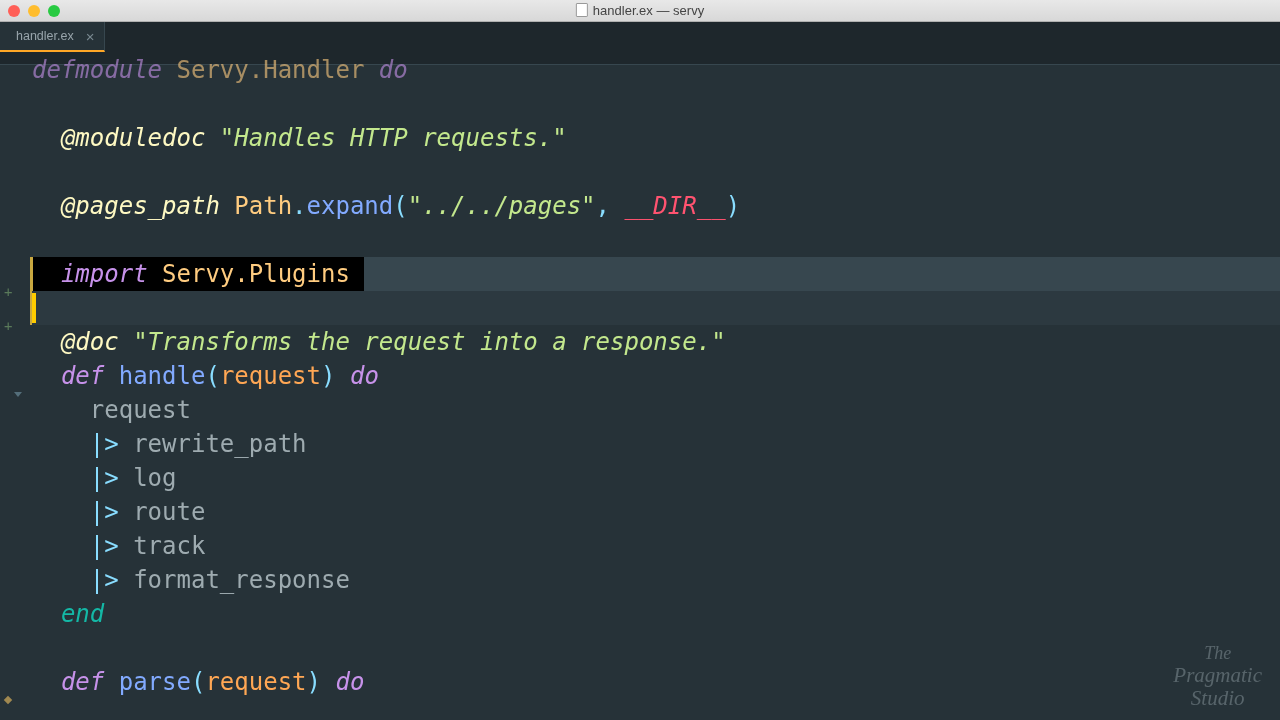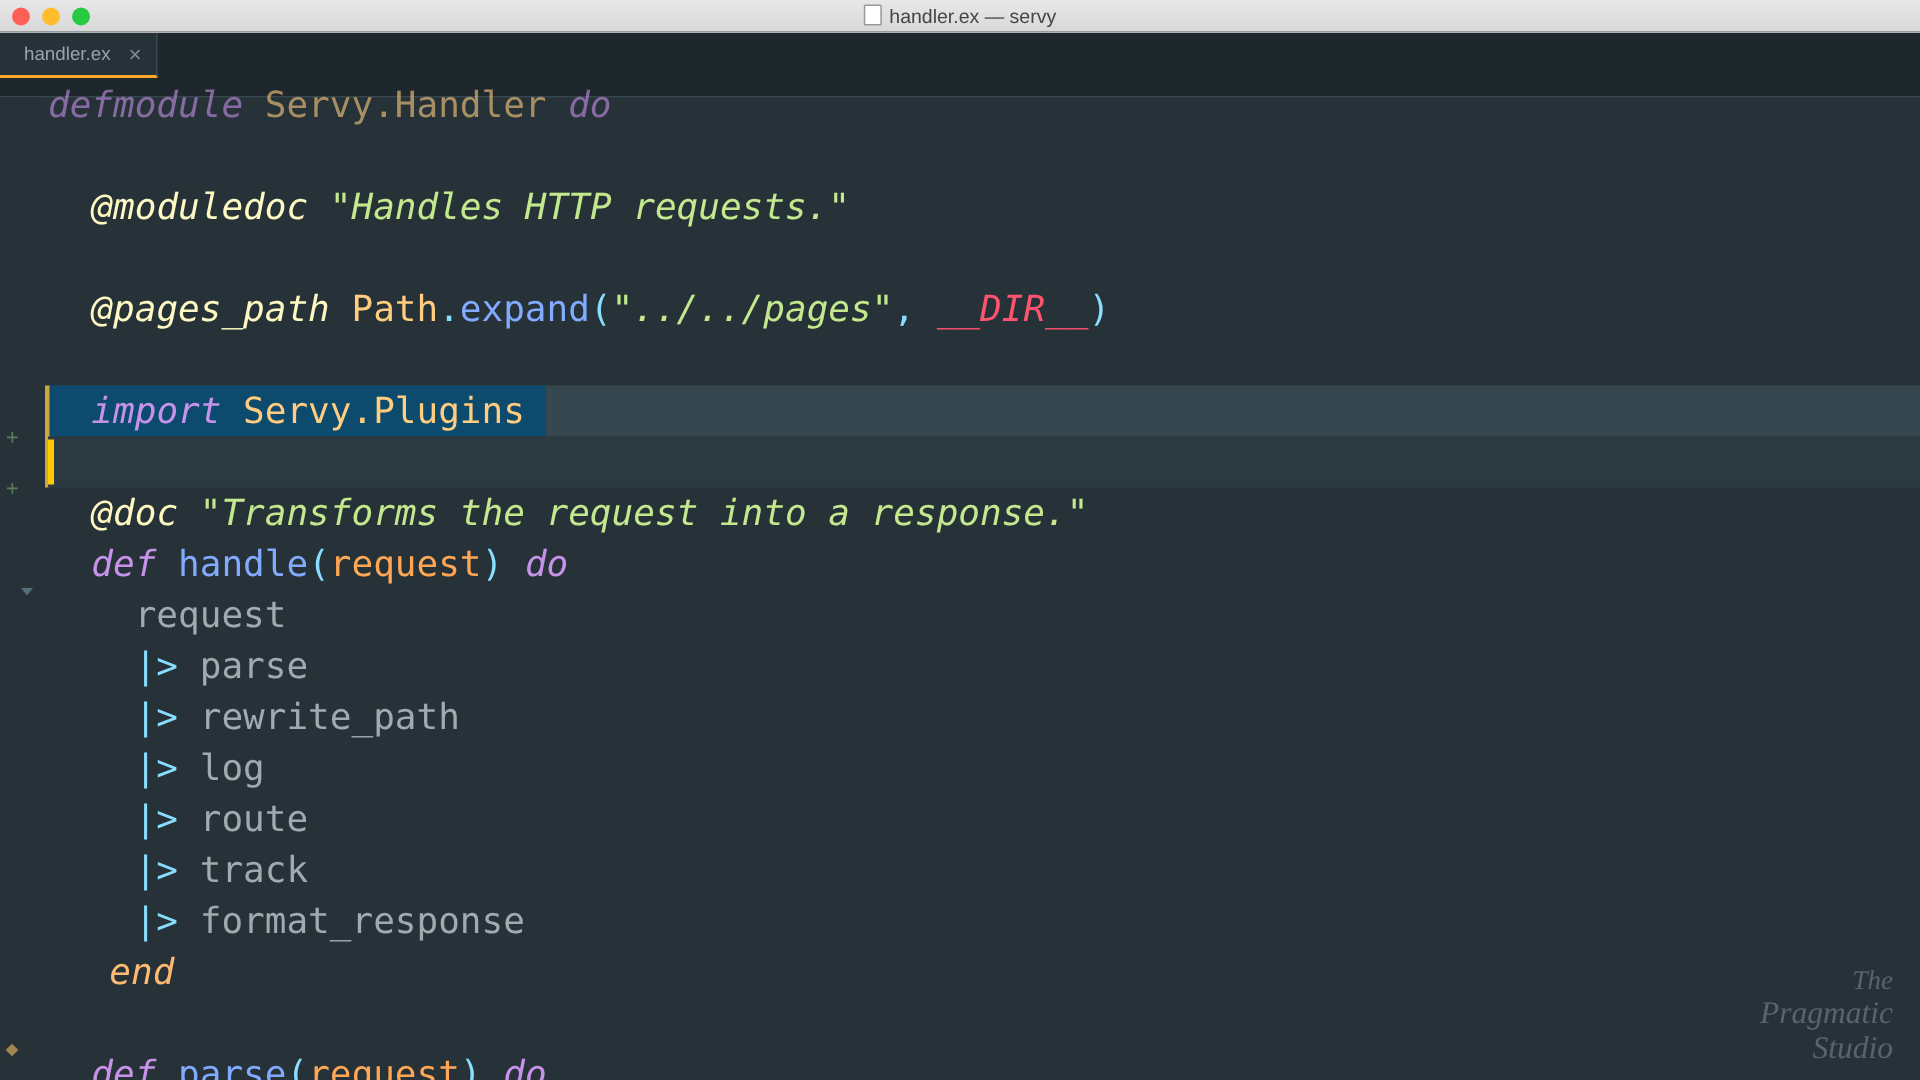--- a/index.html
+++ b/index.html
@@ -124,21 +124,21 @@
 }
 .code-line {
   height: 34px;
   white-space: pre;
   position: relative;
 }
 .highlighted {
   background: #37474f;
 }
 .hl-inner {
-  background: #0c4a6e;
+  background: #000000;
   display: inline-block;
 }
 .cursor-line {
   background: #2c3940;
 }
 .cursor {
   display: inline-block;
   width: 4px;
   height: 30px;
   background: #ffcc00;
@@ -154,27 +154,27 @@
   background: #c9a840;
 }
 .c-comment-attr { color: #fef9c3; font-style: italic; }
 .c-string { color: #c3e88d; font-style: italic; }
 .c-module { color: #ffcc80; }
 .c-func { color: #82aaff; }
 .c-punct { color: #89ddff; }
 .c-special { color: #ff5370; font-style: italic; }
 .c-keyword { color: #c792ea; font-style: italic; }
 .c-param { color: #ffa754; }
-.c-end { color: #fdba74; font-style: italic; margin-left: 12px; }
+.c-end { color: #14b8a6; font-style: italic; }
 .c-op { color: #89ddff; }
 .watermark {
   position: absolute;
   right: 18px;
   bottom: 10px;
-  text-align: right;
+  text-align: center;
   font-family: Georgia, serif;
   font-style: italic;
   color: rgba(180,195,200,0.35);
   line-height: 1.1;
 }
 .watermark div:first-child { font-size: 18px; }
 .watermark div:last-child { font-size: 21px; }
 </style>
 </head>
 <body>
@@ -236,21 +236,20 @@
     <div class="code-line"></div>
     <div class="code-line">  <span class="c-comment-attr">@moduledoc</span> <span class="c-string">"Handles HTTP requests."</span></div>
     <div class="code-line"></div>
     <div class="code-line">  <span class="c-comment-attr">@pages_path</span> <span class="c-module">Path</span><span class="c-punct">.</span><span class="c-func">expand</span><span class="c-punct">(</span><span class="c-string">"../../pages"</span><span class="c-punct">, </span><span class="c-special">__DIR__</span><span class="c-punct">)</span></div>
     <div class="code-line"></div>
     <div class="code-line highlighted"><span class="hl-inner">  <span class="c-keyword">import</span> <span class="c-module">Servy.Plugins</span> </span><div class="modified-bar"></div></div>
     <div class="code-line cursor-line"><span class="cursor"></span></div>
     <div class="code-line">  <span class="c-comment-attr">@doc</span> <span class="c-string">"Transforms the request into a response."</span></div>
     <div class="code-line">  <span class="c-keyword">def</span> <span class="c-func">handle</span><span class="c-punct">(</span><span class="c-param">request</span><span class="c-punct">) </span><span class="c-keyword">do</span></div>
     <div class="code-line"><span>    request</span></div>
-    <div class="code-line"><span class="c-op">    |&gt; </span><span>parse</span></div>
     <div class="code-line"><span class="c-op">    |&gt; </span><span>rewrite_path</span></div>
     <div class="code-line"><span class="c-op">    |&gt; </span><span>log</span></div>
     <div class="code-line"><span class="c-op">    |&gt; </span><span>route</span></div>
     <div class="code-line"><span class="c-op">    |&gt; </span><span>track</span></div>
     <div class="code-line"><span class="c-op">    |&gt; </span><span>format_response</span></div>
     <div class="code-line">  <span class="c-end">end</span></div>
     <div class="code-line"></div>
     <div class="code-line">  <span class="c-keyword">def</span> <span class="c-func">parse</span><span class="c-punct">(</span><span class="c-param">request</span><span class="c-punct">) </span><span class="c-keyword">do</span></div>
   </div>
 </div>

